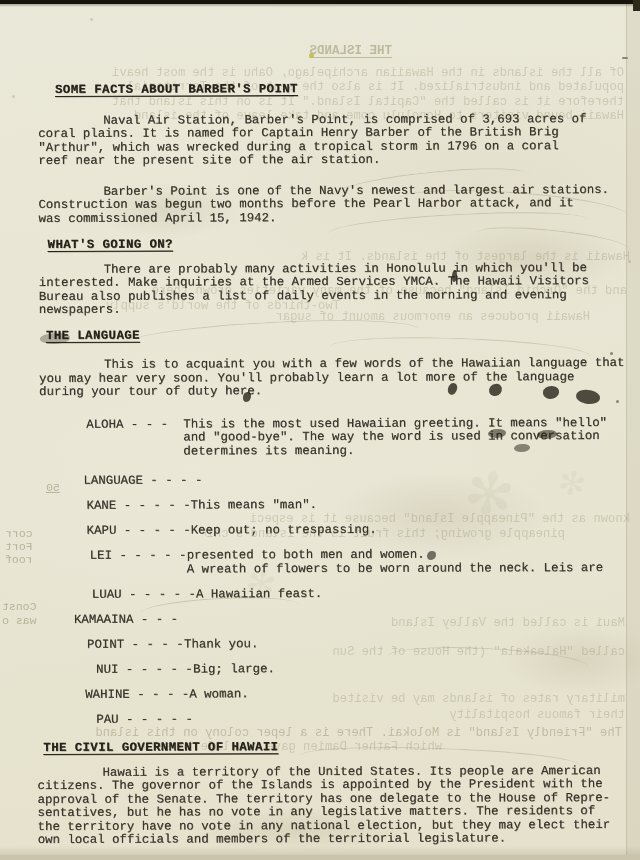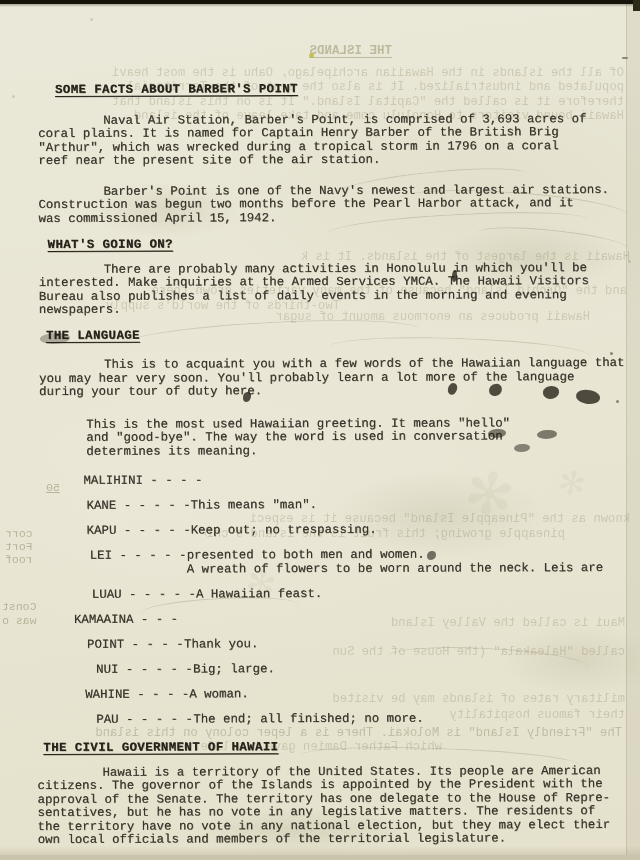--- a/index.html
+++ b/index.html
@@ -165,28 +165,29 @@
 
     <div class="heading h-language">THE LANGUAGE</div>
     <div class="para indent p-language">
         <div class="tline">This is to acquaint you with a few words of the Hawaiian language that</div>
         <div class="tline">you may hear very soon.  You'll probably learn a lot more of the language</div>
         <div class="tline">during your tour of duty here.</div>
       </div>
 
     <div class="glossary">
       <div class="entry">
+        <span class="term">ALOHA - - -</span>
         <span class="def">
             <div class="tline">This is the most used Hawaiian greeting.  It means "hello"</div>
             <div class="tline">and "good-bye".  The way the word is used in conversation</div>
             <div class="tline">determines its meaning.</div>
           </span>
       </div>
       <div class="entry">
-        <span class="term">MALIHINI - - - -</span>
+        <span class="term">LANGUAGE - - - -</span>
       </div>
       <div class="entry">
         <span class="term">KANE - - - - -</span>
         <span class="def">
             <div class="tline">This means "man".</div>
           </span>
       </div>
       <div class="entry">
         <span class="term">KAPU - - - - -</span>
         <span class="def">
@@ -222,23 +223,20 @@
           </span>
       </div>
       <div class="entry">
         <span class="term">WAHINE - - - -</span>
         <span class="def">
             <div class="tline">A woman.</div>
           </span>
       </div>
       <div class="entry">
         <span class="term">PAU - - - - -</span>
-        <span class="def">
-            <div class="tline">The end; all finished; no more.</div>
-          </span>
       </div>
     </div>
 
     <div class="heading h-government">THE CIVIL GOVERNMENT OF HAWAII</div>
     <div class="para indent p-government">
         <div class="tline">Hawaii is a territory of the United States.  Its people are American</div>
         <div class="tline">citizens.  The governor of the Islands is appointed by the President with the</div>
         <div class="tline">approval of the Senate.  The territory has one delegate to the House of Repre-</div>
         <div class="tline">sentatives, but he has no vote in any legislative matters.  The residents of</div>
         <div class="tline">the territory have no vote in any national election, but they may elect their</div>

